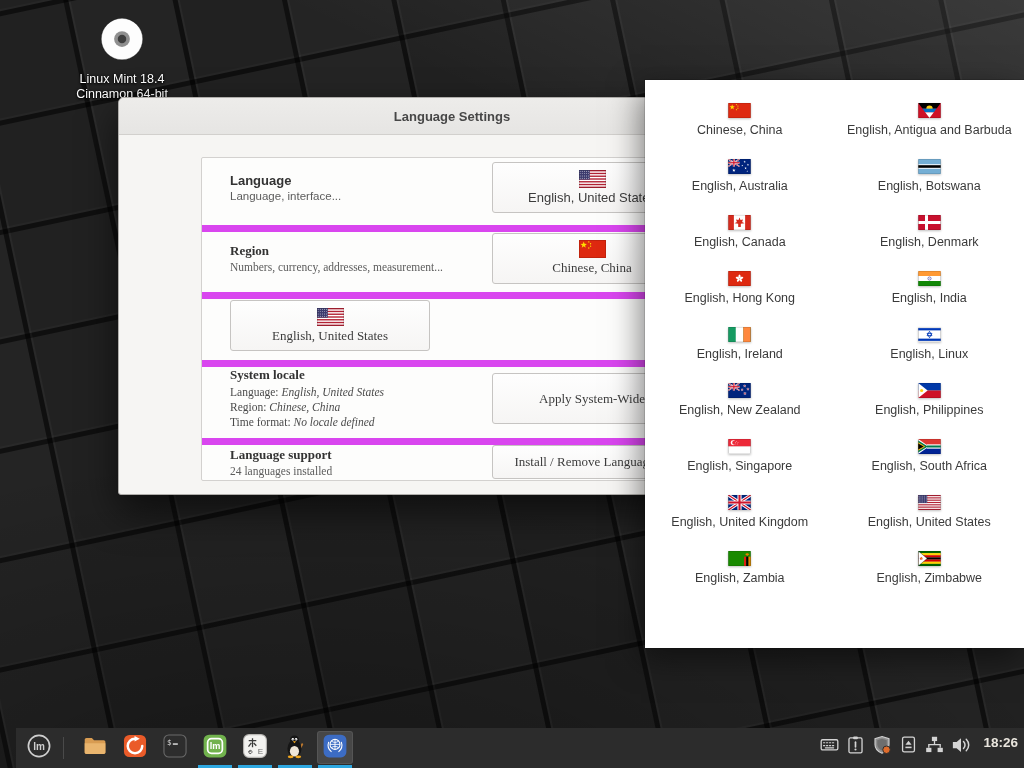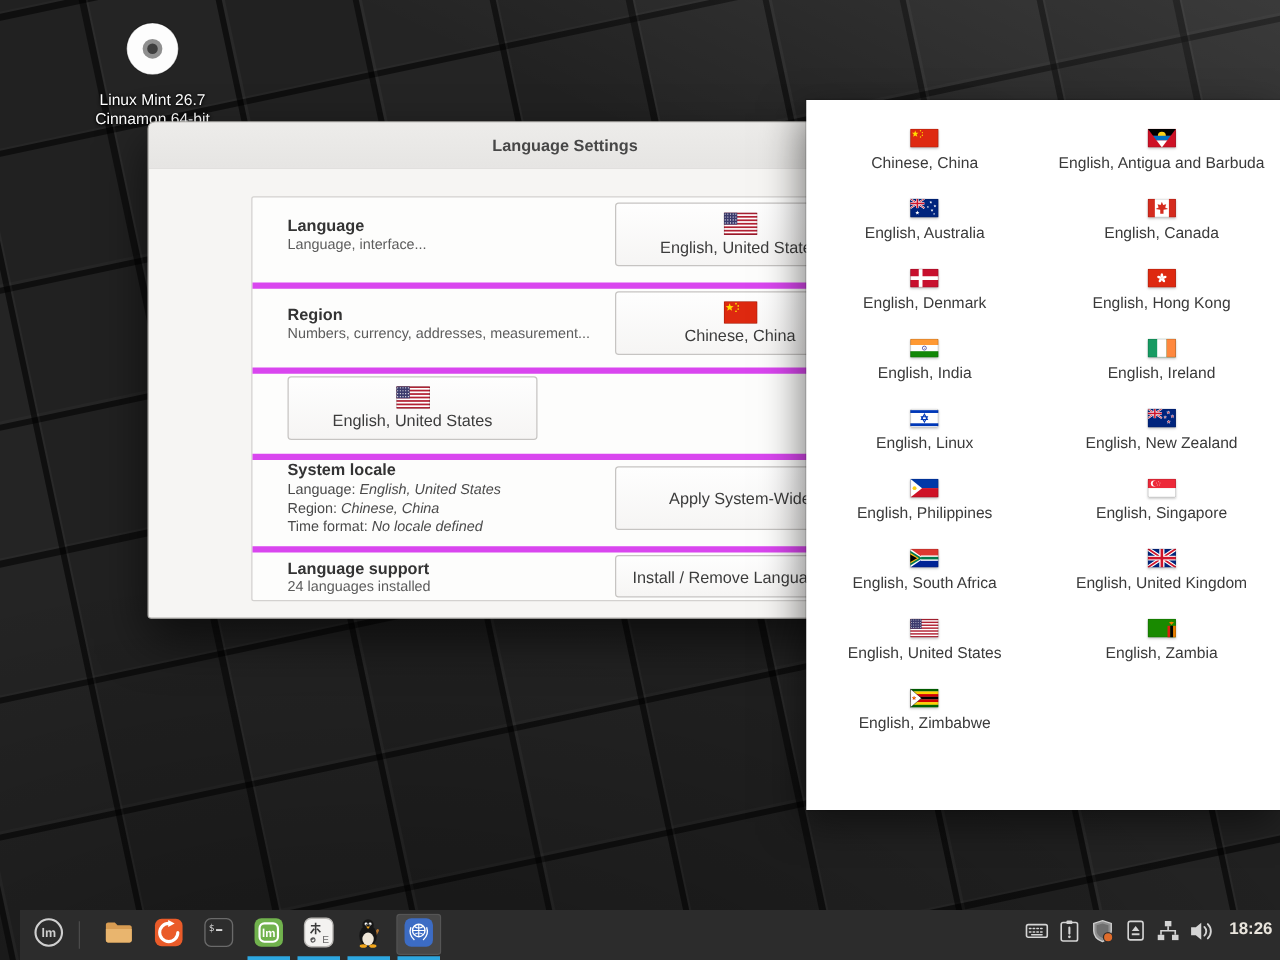--- a/index.html
+++ b/index.html
@@ -27,21 +27,21 @@
   
   .window{position:absolute;left:118px;top:97px;width:668px;height:398px;background:#f6f5f3;
     border:1px solid #aead aa;border:1px solid #b0aeab;border-radius:6px 6px 3px 3px;
     box-shadow:0 16px 38px rgba(0,0,0,.6);z-index:40;box-sizing:border-box;}
   .titlebar{height:36px;background:linear-gradient(#edecea,#e6e5e3);border-bottom:1px solid #d2d0cd;
     border-radius:5px 5px 0 0;display:flex;align-items:center;justify-content:center;}
   .titlebar .title{font-size:13px;font-weight:bold;color:#474747;}
   .card{position:absolute;left:82px;top:59px;width:504px;height:322px;background:#fdfdfc;
     border:1px solid #d3d1cf;border-radius:2px;display:flex;flex-direction:column;box-sizing:content-box;gap:8px;}
   .row{position:relative;display:flex;align-items:center;padding:0 14px 0 28px;box-sizing:border-box;}
-  .row + .row{border-top:5px solid #d946ef;}
+  .row + .row{border-top:7px solid #d946ef;font-family:Liberation Serif, serif;}
   .r1,.r2,.r3{height:67px;}
   .r4{height:74px;}
   .r5{height:47px;}
   .row-text{flex:1;min-width:0;}
   .row-title{font-size:13px;font-weight:bold;color:#333;margin-bottom:2px;}
   .row-sub{font-size:11.5px;color:#5c5c5c;}
   .loc-line{font-size:11.5px;color:#4a4a4a;line-height:1.3;}
   .loc-line i{color:#4a4a4a;}
   .btn{background:linear-gradient(#fefefe,#f6f5f4);border:1px solid #c6c4c2;border-radius:3px;
     color:#3c3c3c;font-size:13px;display:flex;flex-direction:column;align-items:center;
@@ -84,21 +84,21 @@
   <div class="desktop-icon">
     <span>
       <svg width="52" height="52" viewBox="0 0 54 54">
         <circle cx="27" cy="26" r="21.5" fill="#fdfdfd"></circle>
         <circle cx="27" cy="26" r="21.5" fill="none" stroke="rgba(0,0,0,.3)" stroke-width="1"></circle>
         <circle cx="27" cy="26" r="8.2" fill="#8f8f8f"></circle>
         <circle cx="27" cy="26" r="4.4" fill="#3f3f3f"></circle>
       </svg>
     </span>
     <div class="di-label">
-      <div>Linux Mint 26.7</div>
+      <div>Linux Mint 18.4</div>
       <div>Cinnamon 64-bit</div>
     </div>
   </div>
 
   <div class="window">
     <div class="titlebar">
       <span class="title">Language Settings</span>
     </div>
     <div class="card">
 
@@ -272,20 +272,29 @@
             <polygon points="21.00,4.90 21.32,5.76 22.24,5.80 21.52,6.37 21.76,7.25 21.00,6.75 20.24,7.25 20.48,6.37 19.76,5.80 20.68,5.76" fill="#fff"></polygon>
             <polygon points="15.00,6.00 15.25,6.66 15.95,6.69 15.40,7.13 15.59,7.81 15.00,7.42 14.41,7.81 14.60,7.13 14.05,6.69 14.75,6.66" fill="#fff"></polygon>
             <polygon points="18.50,8.50 18.82,9.36 19.74,9.40 19.02,9.97 19.26,10.85 18.50,10.35 17.74,10.85 17.98,9.97 17.26,9.40 18.18,9.36" fill="#fff"></polygon>
             <polygon points="20.30,12.10 20.52,12.69 21.16,12.72 20.66,13.12 20.83,13.73 20.30,13.38 19.77,13.73 19.94,13.12 19.44,12.72 20.08,12.69" fill="#fff"></polygon>
     <rect x="0.25" y="0.25" width="23.5" height="15.5" fill="none" stroke="rgba(0,0,0,0.3)" stroke-width="0.5" rx="1"></rect>
           </svg></span>
         <span class="clabel">English, Australia</span>
       </div>
       <div class="cell">
         <span class="cflag"><svg width="23" height="15" viewBox="0 0 24 16" aria-hidden="true">
+            <rect width="24" height="16" fill="#74aed4"></rect>
+            <rect y="5.6" width="24" height="4.8" fill="#fff"></rect>
+            <rect y="6.6" width="24" height="2.8" fill="#000"></rect>
+    <rect x="0.25" y="0.25" width="23.5" height="15.5" fill="none" stroke="rgba(0,0,0,0.3)" stroke-width="0.5" rx="1"></rect>
+          </svg></span>
+        <span class="clabel">English, Botswana</span>
+      </div>
+      <div class="cell">
+        <span class="cflag"><svg width="23" height="15" viewBox="0 0 24 16" aria-hidden="true">
             <rect width="24" height="16" fill="#fff"></rect>
             <rect width="6" height="16" fill="#d52b1e"></rect>
             <rect x="18" width="6" height="16" fill="#d52b1e"></rect>
             <polygon points="12,2.6 13.1,5.4 15.7,4.7 14.8,7.4 17.4,8.8 13.4,9.4 13.4,12.8 10.6,12.8 10.6,9.4 6.6,8.8 9.2,7.4 8.3,4.7 10.9,5.4" fill="#d52b1e"></polygon>
     <rect x="0.25" y="0.25" width="23.5" height="15.5" fill="none" stroke="rgba(0,0,0,0.3)" stroke-width="0.5" rx="1"></rect>
           </svg></span>
         <span class="clabel">English, Canada</span>
       </div>
       <div class="cell">
         <span class="cflag"><svg width="23" height="15" viewBox="0 0 24 16" aria-hidden="true">

